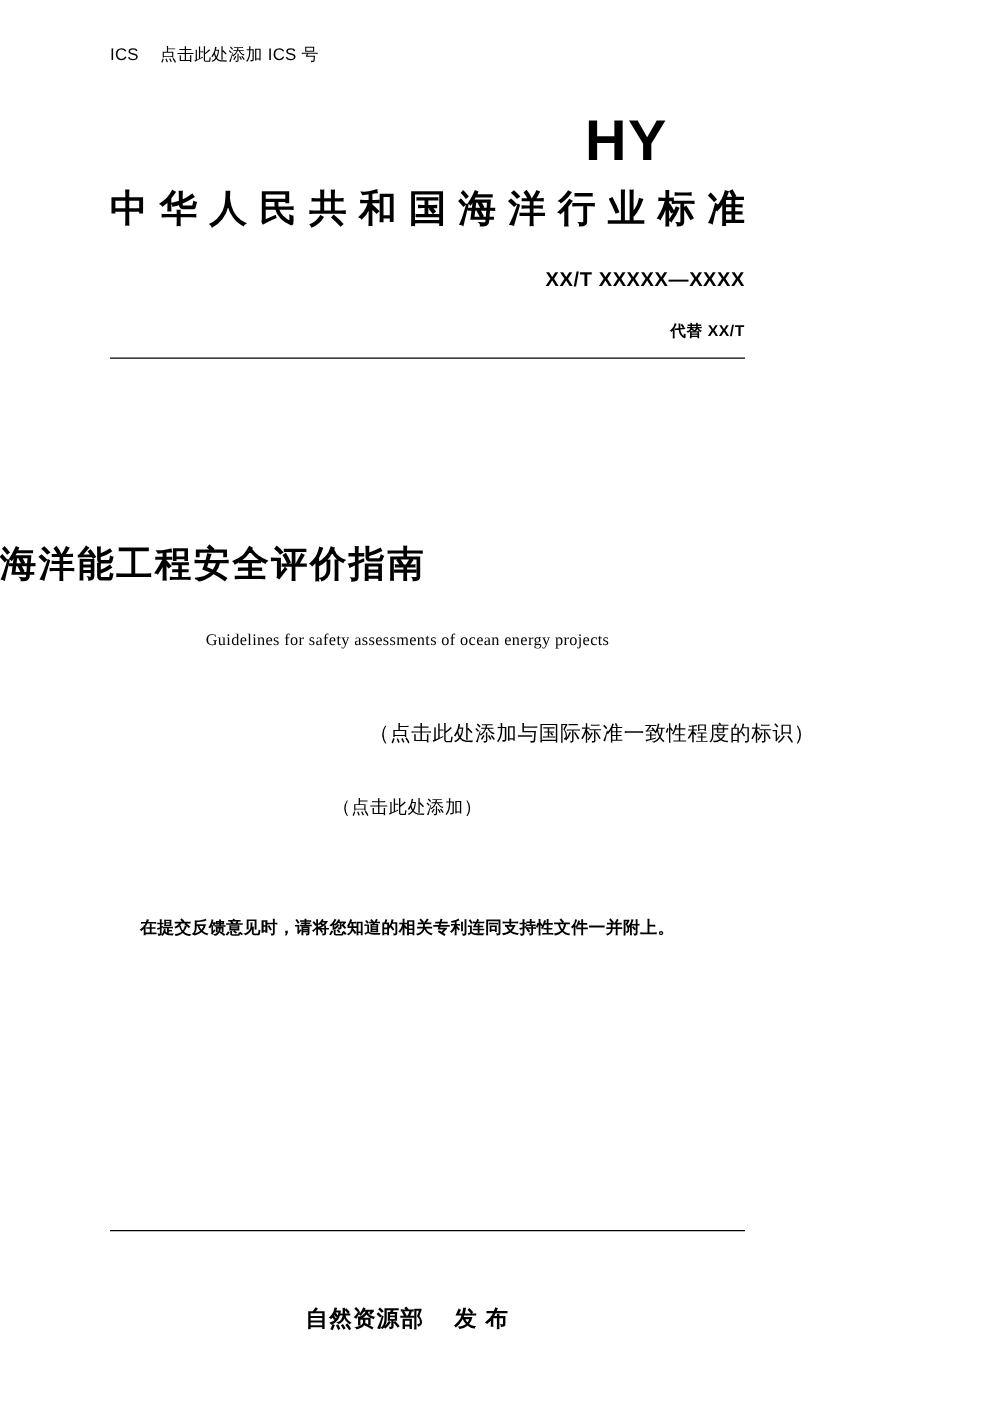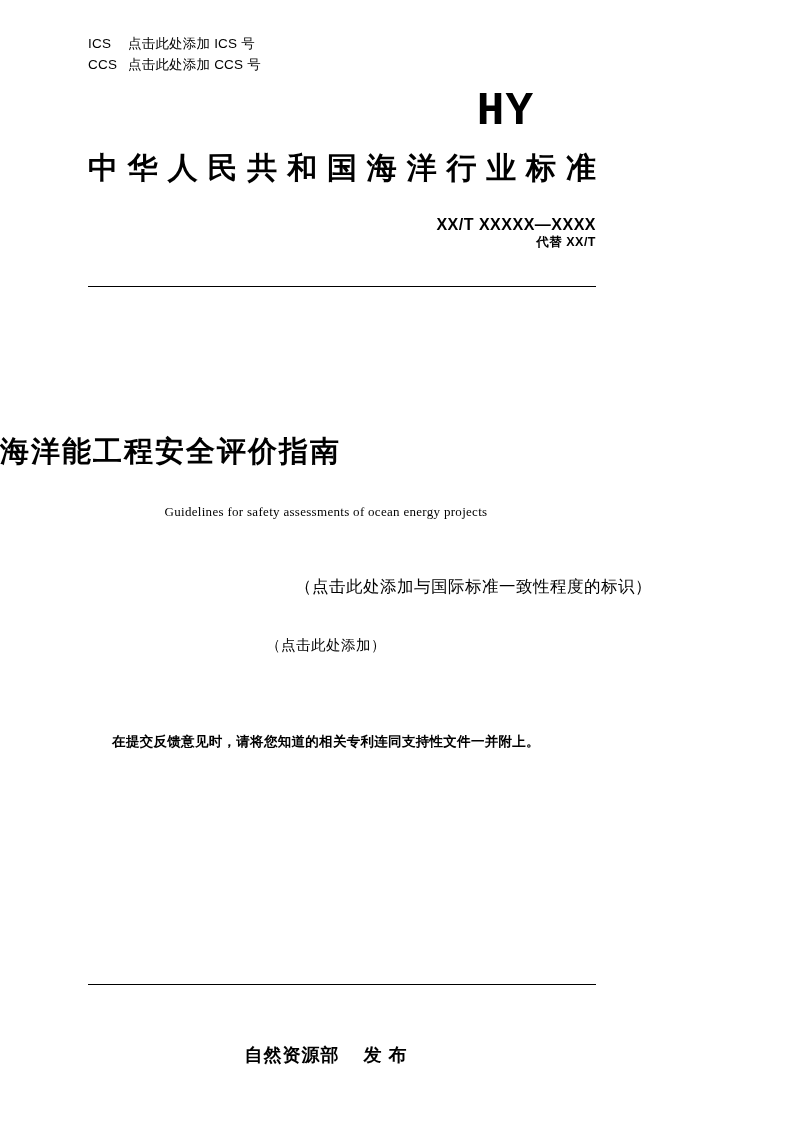--- a/index.html
+++ b/index.html
@@ -42,21 +42,21 @@
   }
   .codes .code-val {
     margin-left: 6px;
   }
 
   
   .hy-mark {
     position: absolute;
     right: 118px;
     top: 88px;
-    font-family: Liberation Mono, monospace;
+    font-family: Liberation Sans, sans-serif;
     font-weight: bold;
     font-size: 46px;
     letter-spacing: 1px;
     line-height: 48px;
   }
 
   
   .nation-title {
     position: absolute;
     left: 88px;
@@ -83,21 +83,21 @@
     text-align: right;
     font-family: "Liberation Sans", sans-serif;
   }
   .std-no .num {
     font-size: 16px;
     font-weight: bold;
     letter-spacing: 0.5px;
     white-space: nowrap;
   }
   .std-no .replace {
-    margin-top: 0;
+    margin-top: 23px;
     font-size: 12.5px;
     font-weight: bold;
     letter-spacing: 0.5px;
     white-space: nowrap;
   }
 
   
   .rule-top {
     position: absolute;
     left: 88px;
@@ -199,23 +199,20 @@
   .issuer .gap { display: inline-block; width: 24px; }
 </style>
 </head>
 <body>
 
 <div class="page">
 
   <div class="codes">
     <div class="code-row">
       <span class="code-key">ICS</span><span class="code-val">点击此处添加 ICS 号</span>
-    </div>
-    <div class="code-row">
-      <span class="code-key">CCS</span><span class="code-val">点击此处添加 CCS 号</span>
     </div>
   </div>
 
   <div class="hy-mark">HY</div>
 
   <div class="nation-title">
     <span>中</span>
     <span>华</span>
     <span>人</span>
     <span>民</span>

